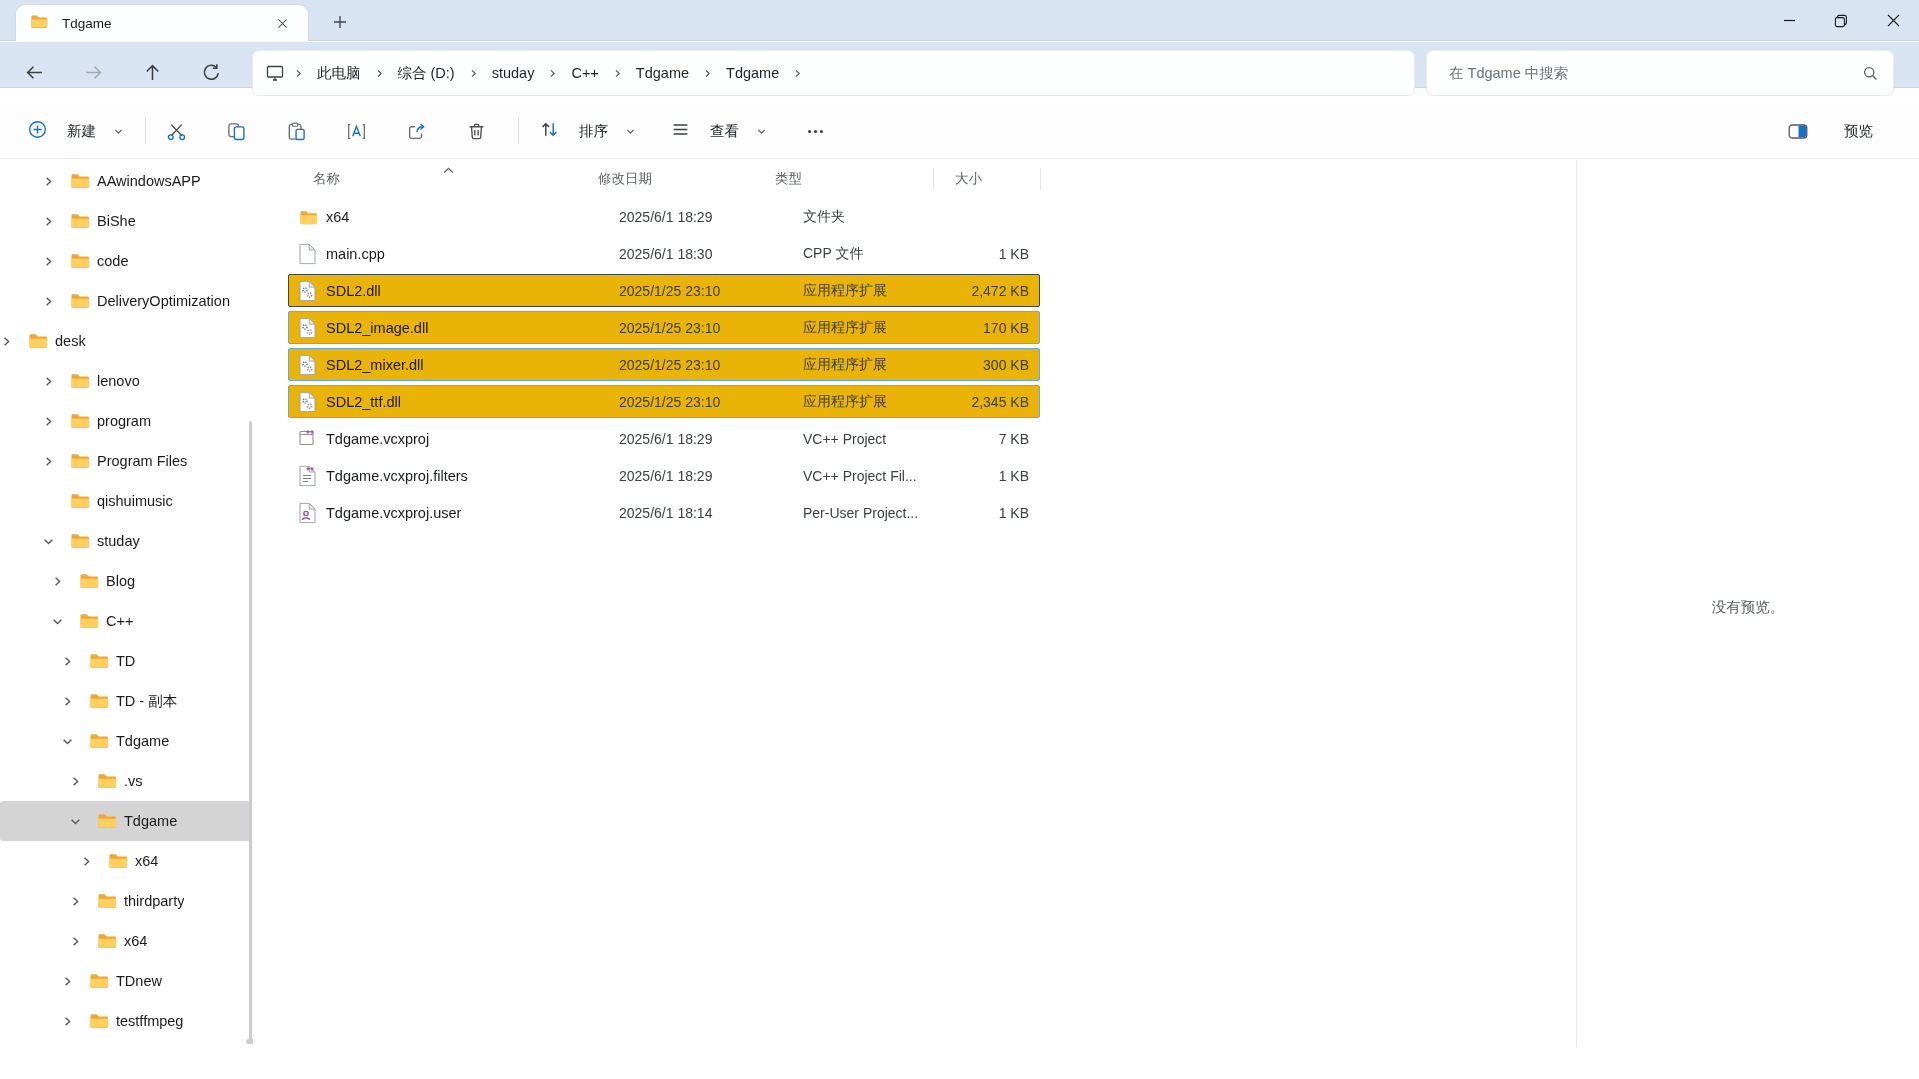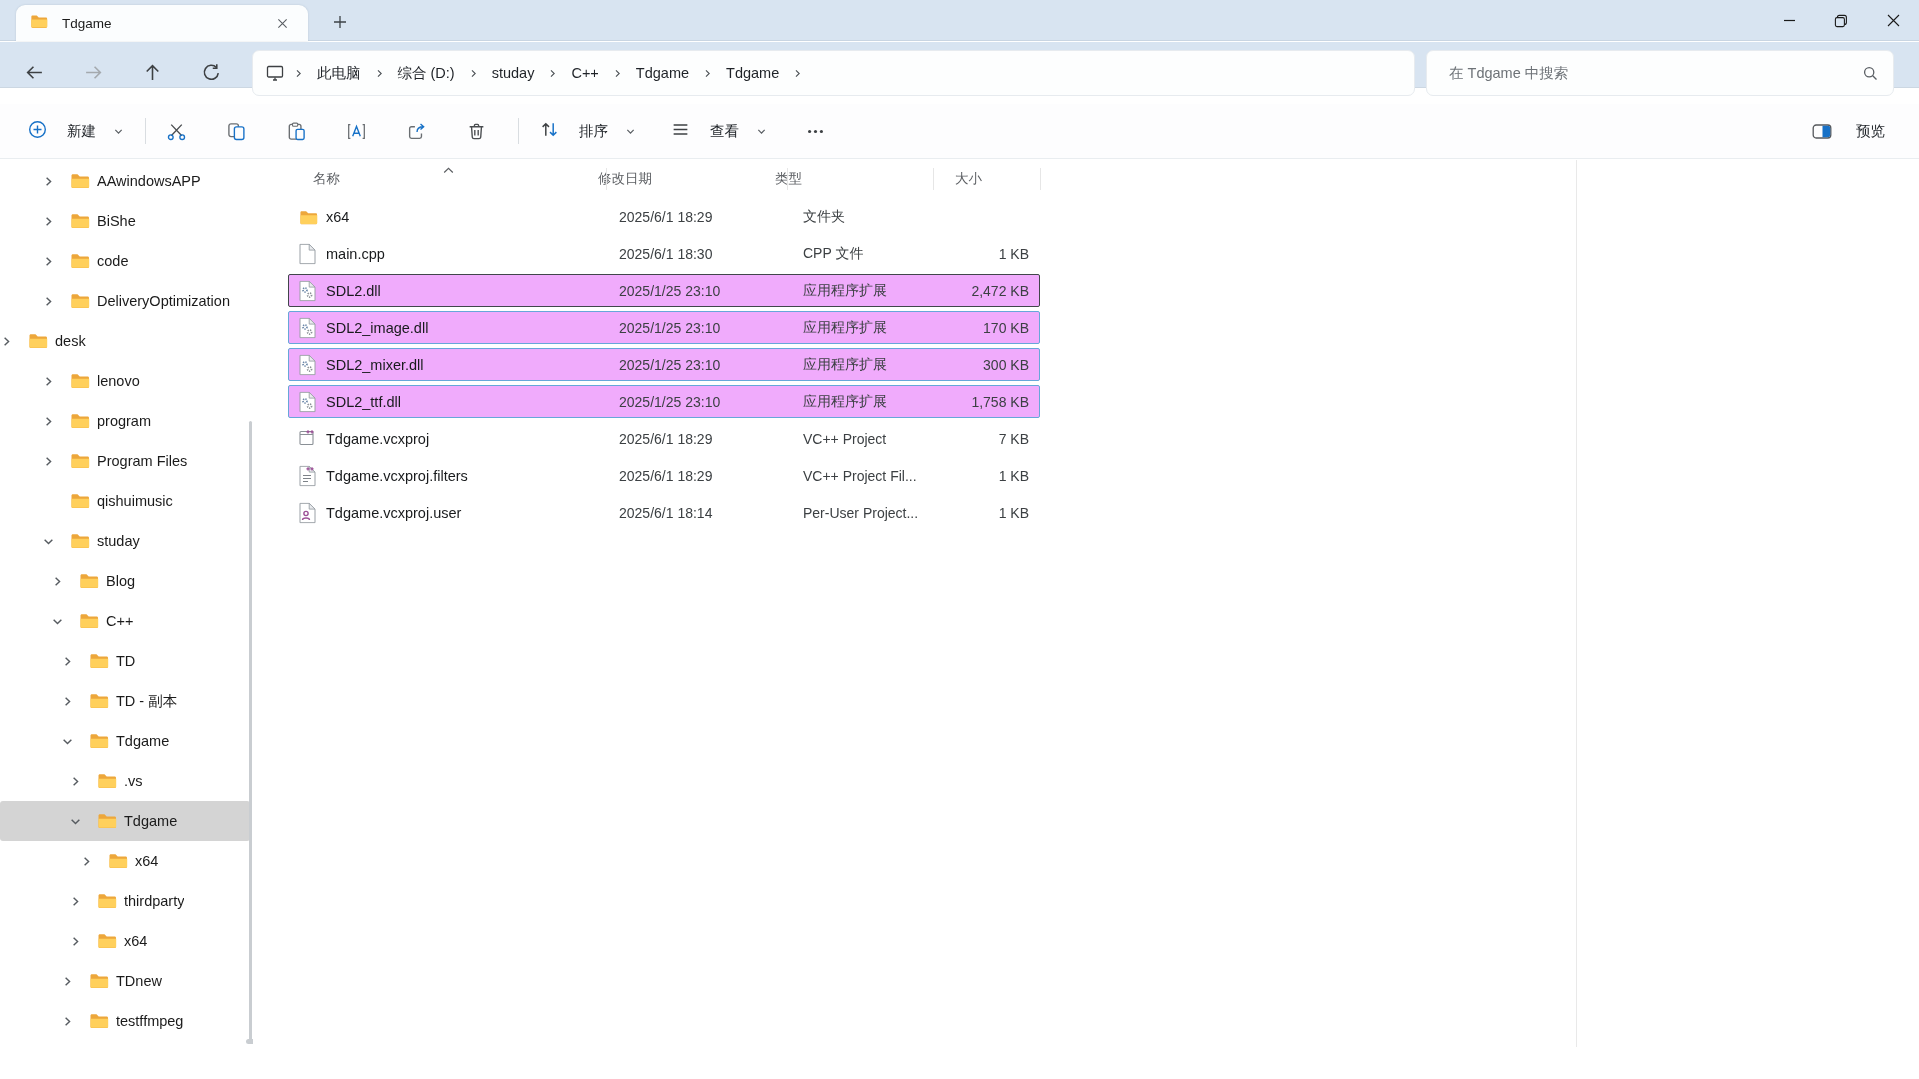--- a/index.html
+++ b/index.html
@@ -55,21 +55,21 @@
   .h-scroll{position:absolute;left:246px;bottom:3px;width:40px;height:5px;background:#c9cdd1;border-radius:3px;}
 
   
   .filepane{position:absolute;left:253px;top:0;width:1323px;height:100%;}
   .lhead{position:absolute;top:0;left:0;width:100%;height:38px;}
   .lhead .h{position:absolute;top:10px;font-size:13.5px;color:#5c5f63;}
   .lhead .hsep{position:absolute;top:8px;width:1px;height:22px;background:#e6e6e6;}
   .sort-caret{position:absolute;left:190px;top:0px;}
   .lrows{position:absolute;left:0;top:38px;width:100%;}
   .row{position:absolute;left:35px;width:752px;height:33px;border:1px solid transparent;border-radius:2px;}
-  .row.sel{background:#f0abfc;border-color:#67a7d9;}
+  .row.sel{background:#eab308;border-color:#67a7d9;}
   .row.focus{border-color:#41464b;}
   .row span{position:absolute;top:50%;transform:translateY(-50%);font-size:14.5px;white-space:nowrap;}
   .f-icon{left:10px;width:17px;height:21px;}
   .f-icon svg{display:block;}
   .c-name{left:37px;color:#191b1d;}
   .c-date{left:330px;color:#3c4043;font-size:14px !important;}
   .c-type{left:514px;color:#3c4043;font-size:14px !important;}
   .c-size{right:10px;color:#3c4043;font-size:14px !important;text-align:right;}
 
   
@@ -299,21 +299,21 @@
         </svg>
     </div>
     <div class="toolbar-right">
       <div class="tbtn" style="padding:0 8px;">
         <span style="display:flex;margin-right:8px;">
           <svg width="20" height="17" viewBox="0 0 20 17" fill="none">
               <rect x="1.2" y="2" width="17.6" height="13" rx="3" stroke="#55585c" stroke-width="1.3"></rect>
               <path d="M10.5 2.7 H15.8 A2.4 2.4 0 0 1 18.2 5.1 V11.9 A2.4 2.4 0 0 1 15.8 14.3 H10.5 Z" fill="#1771c7"></path>
             </svg>
         </span>
-        <span class="lbl" style="margin:4px;">预览</span>
+        <span class="lbl" style="margin:16px;">预览</span>
       </div>
     </div>
   </div>
 
   <div class="content">
 
     <div class="sidebar">
       <div id="tree-host">
           <div class="tree-item" style="top: 1px; padding-left: 42px;">
             <span class="chev collapsed">
@@ -669,21 +669,21 @@
               <svg width="17" height="21" viewBox="0 0 17 21">
                 <path d="M1 .8 h9.2 l5.8 5.8 V20.2 H1 Z" fill="#fff" stroke="#9aa0a6" stroke-width="1"></path>
                 <path d="M10.2 .8 L16 6.6 H10.2 Z" fill="#e9ebee" stroke="#9aa0a6" stroke-width="0.9"></path>
                 <circle cx="6" cy="9.5" r="2" fill="none" stroke="#6b87a8" stroke-width="1.7" stroke-dasharray="1.2 1"></circle>
                 <circle cx="10.6" cy="14.6" r="2" fill="none" stroke="#8a9096" stroke-width="1.7" stroke-dasharray="1.2 1"></circle>
               </svg>
             </span>
             <span class="c-name">SDL2_ttf.dll</span>
             <span class="c-date">2025/1/25 23:10</span>
             <span class="c-type">应用程序扩展</span>
-            <span class="c-size">1,758 KB</span>
+            <span class="c-size">2,345 KB</span>
           </div>
           <div class="row" style="top: 224px;">
             <span class="f-icon">
               <svg width="17" height="21" viewBox="0 0 17 21">
                 <rect x="1" y="3" width="13" height="13" rx="1" fill="#fff" stroke="#8a9096" stroke-width="1.1"></rect>
                 <path d="M1 6 H14" stroke="#8a9096" stroke-width="1"></path>
                 <path d="M9 1.8 V5 M7.4 3.4 H10.6 M13 1.8 V5 M11.4 3.4 H14.6" stroke="#9b4f96" stroke-width="1.3"></path>
               </svg>
             </span>
             <span class="c-name">Tdgame.vcxproj</span>
@@ -716,15 +716,18 @@
             </span>
             <span class="c-name">Tdgame.vcxproj.user</span>
             <span class="c-date">2025/6/1 18:14</span>
             <span class="c-type">Per-User Project...</span>
             <span class="c-size">1 KB</span>
           </div>
         </div>
     </div>
 
     <div class="pv-divider"></div>
+    <div class="preview">
+      <div class="pv-empty">没有预览。</div>
+    </div>
   </div>
 
 </div>
 
 </body></html>

